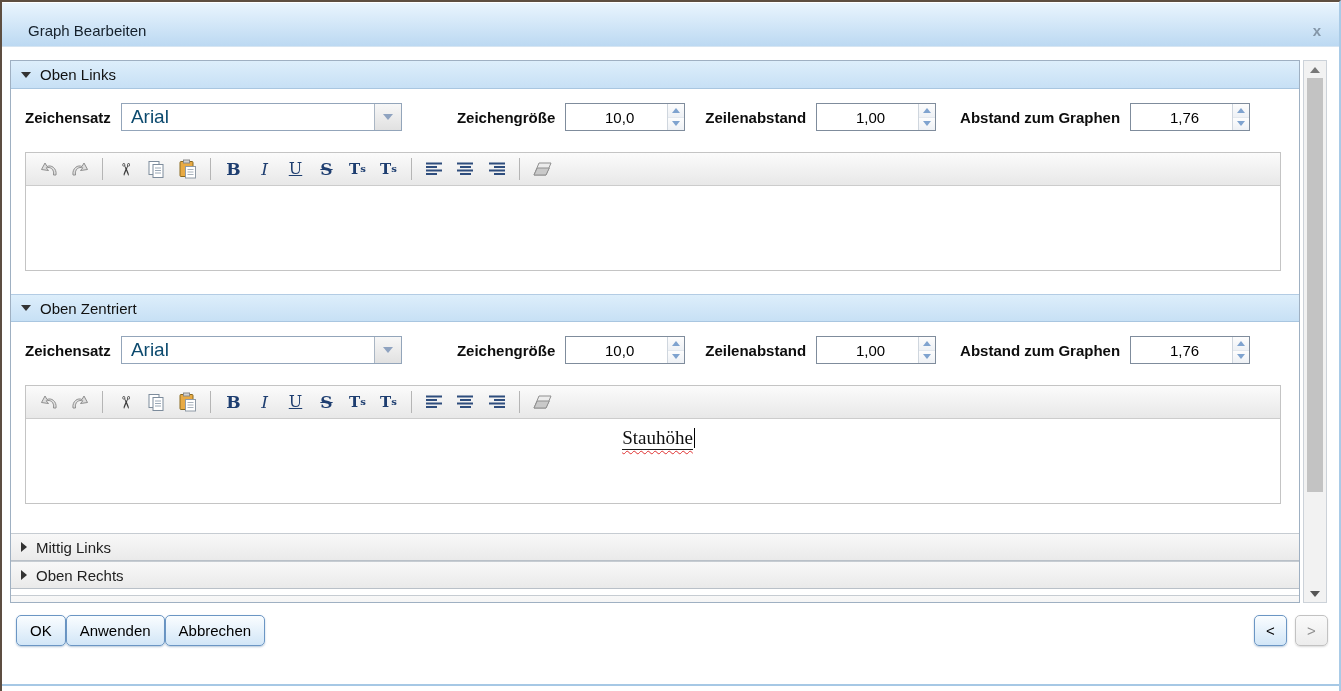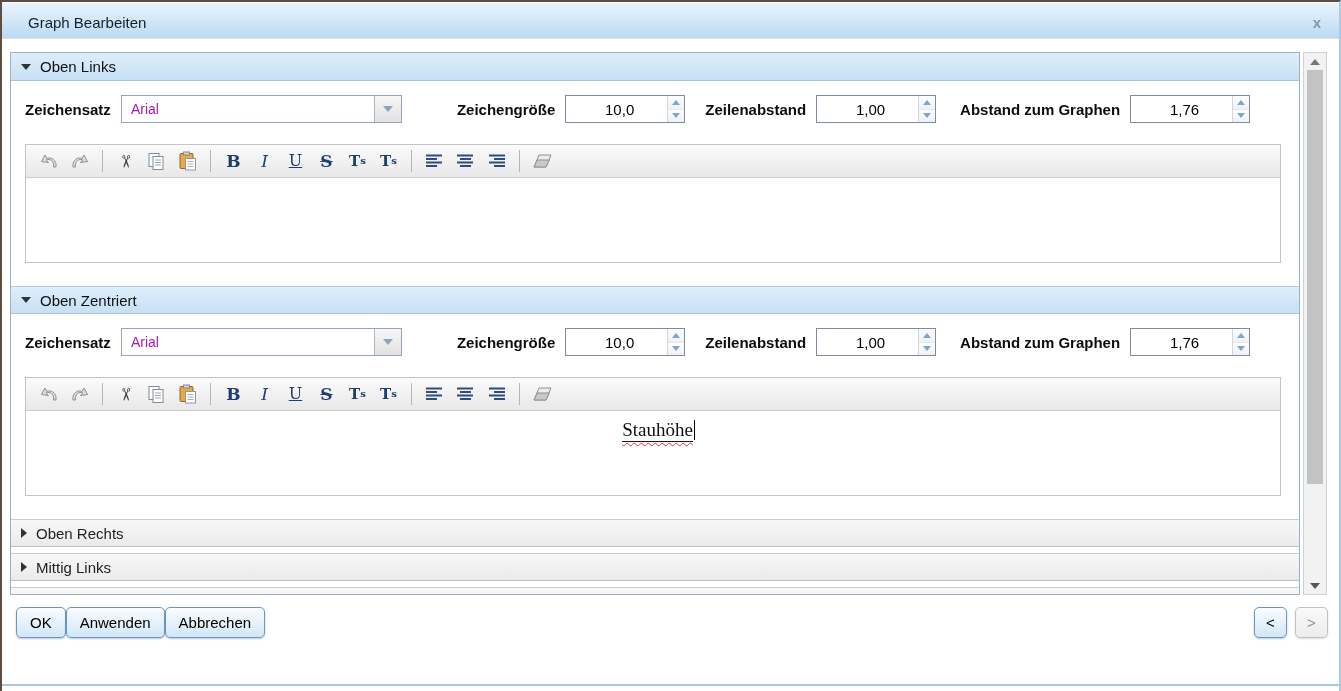--- a/index.html
+++ b/index.html
@@ -3,21 +3,21 @@
 <meta charset="utf-8">
 <style>
   html,body{margin:0;padding:0;}
   body{width:1341px;height:691px;overflow:hidden;font-family:"Liberation Sans",sans-serif;background:#fff;}
   .dialog{position:relative;width:100%;height:100%;box-sizing:border-box;
     border-top:2px solid #5d4e41;border-left:2px solid #5d4e41;border-right:2px solid #a9cbe7;background:#fff;}
   .bottom-line{position:absolute;left:0;right:0;bottom:5px;height:2px;background:#a6c8e5;}
 
   
   .titlebar{height:32px;background:linear-gradient(#eaf5fe,#bcd9f2);box-shadow:inset 0 1px 0 #fff;
-    border-bottom:1px solid #d6e5f2;display:flex;align-items:center;padding:4px 18px 0 26px;}
+    border-bottom:1px solid #d6e5f2;display:flex;align-items:center;padding:12px 18px 0 26px;}
   .titlebar-title{font-size:15px;color:#15202b;}
   .close{margin-left:auto;color:#8496a8;font-weight:bold;font-size:15px;line-height:1;cursor:default;}
 
   
   .tab-space{height:13px;}
   .tabbar{height:38px;display:flex;align-items:flex-end;padding-left:10px;position:relative;z-index:2;}
   .tab{display:flex;align-items:center;box-sizing:border-box;height:31px;padding:0 17px;margin-right:3px;
     background:linear-gradient(#fdfdfd,#e4e4e4);border:1px solid #b2b2b2;border-radius:5px 5px 0 0;
     font-size:15px;color:#555;white-space:nowrap;}
   .tab.active{height:38px;margin-bottom:-1px;background:linear-gradient(#d7e9fa,#f7fbff 40%,#ffffff 65%);
@@ -42,21 +42,21 @@
   .sec-head.closed.first-closed{margin-top:0;}
   .tri-down{width:0;height:0;border-left:5px solid transparent;border-right:5px solid transparent;border-top:6px solid #333;}
   .tri-right{width:0;height:0;border-top:5px solid transparent;border-bottom:5px solid transparent;border-left:6px solid #333;}
   .sec-body{padding:14px 18px 23px 14px;background:#fff;}
 
   
   .ctl-row{display:flex;align-items:center;height:28px;margin-bottom:21px;font-size:15px;color:#0d0d0d;}
   .ctl-label{margin-right:10px;white-space:nowrap;font-weight:bold;}
   .gap1{margin-left:55px;}.gap2{margin-left:20px;}.gap3{margin-left:24px;}
   .combo{display:flex;align-items:stretch;width:281px;height:28px;box-sizing:border-box;border:1px solid #93a5ba;background:#fff;}
-  .combo-text{flex:1;display:flex;align-items:center;padding-left:9px;font-size:14px;color:#a21caf;text-align:center;}
+  .combo-text{flex:1;display:flex;align-items:center;padding-left:9px;font-size:19px;color:#0c4a6e;text-align:center;}
   .combo-btn{width:26px;display:flex;align-items:center;justify-content:center;border-left:1px solid #aab6c4;
     background:linear-gradient(#f7f7f7,#e1e1e1);}
   .combo-arrow{width:0;height:0;border-left:5px solid transparent;border-right:5px solid transparent;border-top:6px solid #8fa3c0;}
   .spinner{display:flex;align-items:stretch;width:120px;height:28px;box-sizing:border-box;border:1px solid #7f8c9c;background:#fff;gap:28px;}
   .spin-value{flex:1;display:flex;align-items:center;justify-content:flex-end;padding-right:5px;font-size:15px;color:#000;}
   .spin-btns{width:16px;display:flex;flex-direction:column;border-left:1px solid #cfd6de;}
   .spin-up,.spin-down{flex:1;display:flex;align-items:center;justify-content:center;background:linear-gradient(#fdfdfd,#eef1f5);}
   .spin-up{border-bottom:1px solid #e3e8ee;}
   .tri-su{width:0;height:0;border-left:4px solid transparent;border-right:4px solid transparent;border-bottom:5px solid #7fa3cf;}
   .tri-sd{width:0;height:0;border-left:4px solid transparent;border-right:4px solid transparent;border-top:5px solid #7fa3cf;}
@@ -349,27 +349,27 @@
                 <svg width="20" height="15" viewBox="0 0 20 15">
                   <polygon points="6,1 18,1 13,13 1,13" fill="#ececec" stroke="#8f8f8f"></polygon>
                   <polygon points="4.2,6 16.3,6 13,13 1,13" fill="#c9c9c9" stroke="#8f8f8f"></polygon>
                 </svg>
               </span>
           </div>
           <div class="textarea"><span class="doc-wavy"><span class="doc-under">Stauhöhe</span></span><span class="caret"></span></div>
         </div>
       </div>
 
+      <div class="sec-head closed">
+        <span class="tri-right"></span>
+        <span>Mittig Links</span>
+      </div>
       <div class="sec-head closed first-closed">
         <span class="tri-right"></span>
         <span>Oben Rechts</span>
-      </div>
-      <div class="sec-head closed">
-        <span class="tri-right"></span>
-        <span>Mittig Links</span>
       </div>
       <div class="sec-head closed">
 
         <span>Mittig Rechts</span>
       </div>
 
     </div>
 
     <div class="scrollbar">
       <span class="sb-btn">

